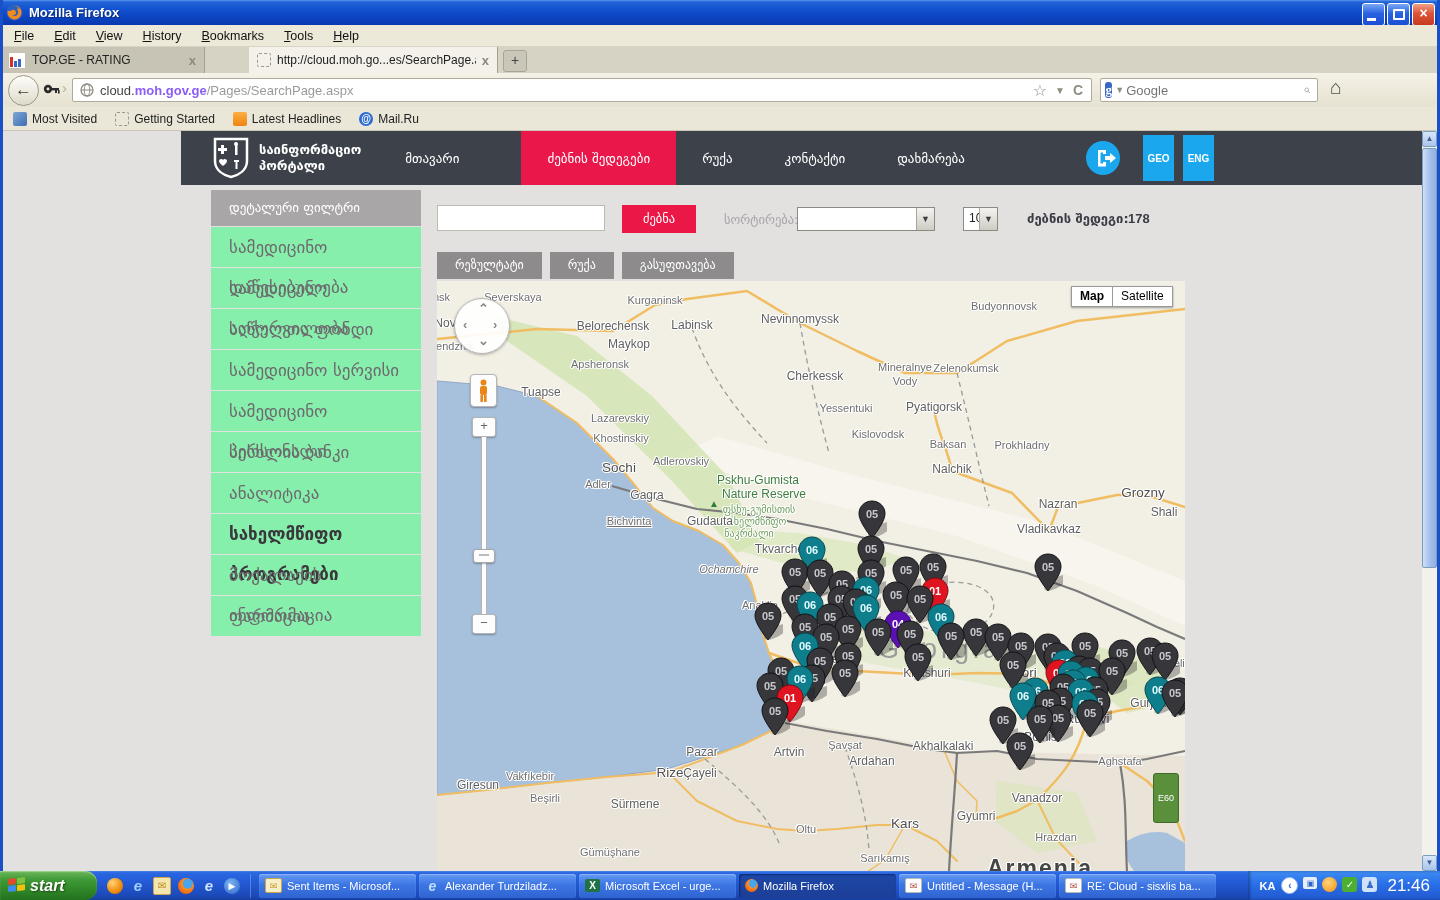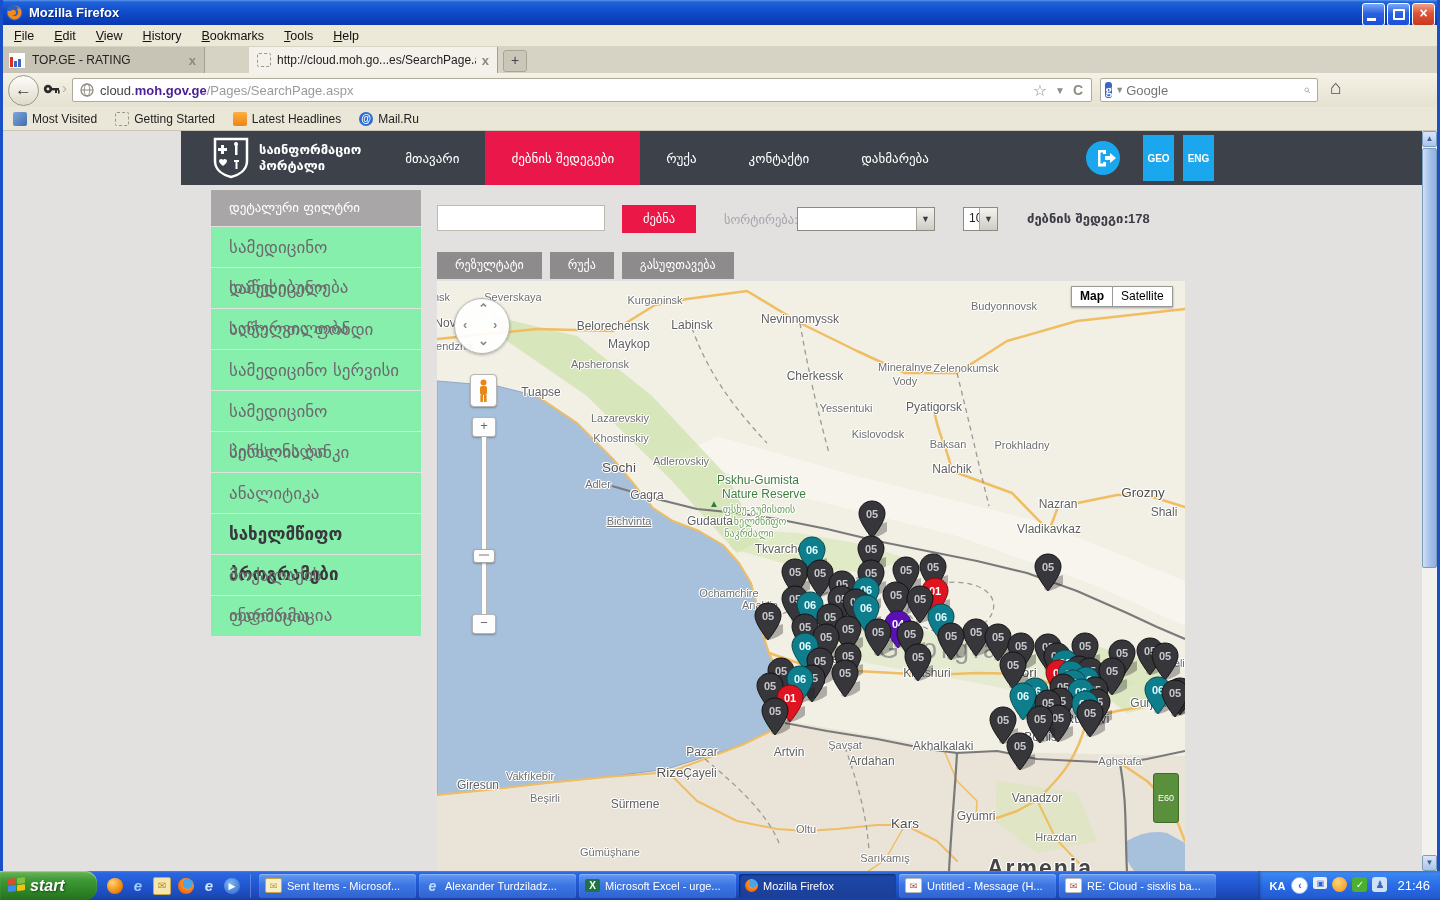--- a/index.html
+++ b/index.html
@@ -34,21 +34,21 @@
   .dashicon{width:12px;height:12px;border:1px dashed #9a978a;border-radius:2px;margin-right:6px;}
   
   #navbar{position:absolute;left:0;top:73px;width:1440px;height:34px;background:linear-gradient(180deg,#f4f1e6,#e6e2d1);}
   .backbtn{position:absolute;left:8px;top:2px;width:29px;height:29px;border-radius:50%;border:1px solid #9c998b;background:linear-gradient(180deg,#fefdf9,#dedacb);color:#3f3f3a;font-size:17px;font-weight:bold;text-align:center;line-height:27px;}
   .keyic{position:absolute;left:43px;top:8px;}
   .navchev{position:absolute;left:62px;top:6px;color:#b4b0a1;font-size:15px;}
   .urlbar{position:absolute;left:72px;top:5px;width:1020px;height:24px;background:#fff;border:1px solid #aeab9d;border-radius:2px;box-sizing:border-box;display:flex;align-items:center;}
   .urlbar .globe{margin:0 6px 0 7px;}
   .urltext{font-size:13px;white-space:nowrap;}
   .urltext .h1{color:#444;}
-  .urltext .h2{color:#4c1d95;font-weight:bold;}
+  .urltext .h2{color:#8b5cf6;font-weight:bold;}
   .urltext .pth{color:#9a9a9a;}
   .urlright{margin-left:auto;display:flex;align-items:center;gap:8px;padding-right:8px;color:#8f8c80;}
   .star{font-size:16px;}
   .smallarr{font-size:10px;}
   .reload{font-size:14px;font-weight:bold;}
   .searchbox{position:absolute;left:1100px;top:5px;width:218px;height:24px;background:#fff;border:1px solid #aeab9d;border-radius:2px;box-sizing:border-box;display:flex;align-items:center;}
   .glogo{width:16px;height:16px;background:#3b68c6;border-radius:3px;color:#fff;font-family:"Liberation Serif",serif;font-weight:bold;font-size:13px;text-align:center;line-height:16px;margin:0 3px 0 4px;}
   .searchbox input{border:none;outline:none;flex:1;font-size:13px;color:#444;font-family:"Liberation Sans",sans-serif;background:transparent;}
   .homebtn{position:absolute;left:1330px;top:3px;font-size:20px;color:#55534a;}
   
@@ -59,21 +59,21 @@
   .bmic.gs{background:transparent;border:1px dashed #9a978a;width:12px;height:12px;}
   .bmic.rss{background:linear-gradient(180deg,#fbb042,#ef8413);}
   .bmic.mru{background:#2b6cd4;border-radius:50%;font-weight:bold;}
   
   #content{position:absolute;left:0;top:131px;width:1440px;height:740px;background:#e3e0e0;overflow:hidden;}
   #siteheader{position:absolute;left:181px;top:0;width:1243px;height:54px;background:#3d424a;display:flex;align-items:center;}
   .logo{display:flex;align-items:center;gap:10px;margin-left:32px;}
   .logotext{color:#fff;font-size:13px;font-weight:bold;line-height:16px;}
   .mainnav{display:flex;height:54px;margin-left:18px;}
   .navitem{color:#fff;font-size:13px;display:flex;align-items:center;padding:0 26px;height:54px;}
-  .navitem.active{background:#e9174a;}
+  .navitem.active{background:#e9174a;margin-left:36px;}
   .hdr-right{margin-left:auto;display:flex;align-items:center;margin-right:210px;}
   .exitbtn{width:34px;height:34px;border-radius:50%;background:#1ba7ee;position:relative;margin-right:14px;}
   .langbtn{width:31px;height:46px;background:#1ba7ee;color:#fff;font-size:10px;font-weight:bold;display:flex;align-items:center;justify-content:center;margin-left:9px;}
   
   #sidebar{position:absolute;left:211px;top:59px;width:210px;}
   .sb-head{background:#a8a6a7;color:#fff;font-size:13px;height:36px;line-height:36px;padding-left:18px;}
   .sb-item{background:#86efac;color:#6d6a6e;font-size:17px;height:40px;line-height:40px;padding-left:18px;margin-top:1px;}
   .sb-item.bold{font-weight:bold;color:#3a383c;}
   
   .s-input{position:absolute;left:437px;top:74px;width:168px;height:26px;border:1px solid #bdbab2;background:#fff;box-sizing:border-box;}
@@ -149,21 +149,21 @@
   .tb-ic.mail{background:#fdfdfd;color:#b03a2e;border:1px solid #b9b9b9;font-size:9px;}
   .tray{margin-left:auto;height:29px;display:flex;align-items:center;gap:6px;padding:0 10px 0 12px;
     background:linear-gradient(180deg,#3f8cf3 0%,#2a6fe8 45%,#2158ce 100%);box-shadow:inset 2px 0 3px rgba(0,0,30,0.35);color:#fff;}
   .tray-lang{font-size:11px;font-weight:bold;}
   .tray-ic{width:15px;height:15px;display:inline-flex;align-items:center;justify-content:center;font-size:10px;border-radius:50%;}
   .tray-ic.chev{background:#fff;color:#2a64c8;font-weight:bold;border:1px solid #9ab6e8;}
   .tray-ic.net{background:#e8eef8;color:#2a64c8;border-radius:2px;width:14px;height:12px;font-size:8px;}
   .tray-ic.clockic{background:radial-gradient(circle at 40% 35%,#ffd27a,#f0930f);}
   .tray-ic.ok{background:#4caf2f;border-radius:3px;color:#fff;font-size:10px;}
   .tray-ic.usr{background:#cfe2f8;color:#3b68c6;border-radius:3px;font-size:10px;}
-  .tray-time{font-size:13px;margin-left:4px;}
+  .tray-time{font-size:17px;margin-left:4px;}
 </style>
 </head>
 <body>
 
 <div id="screen">
 
   <div id="titlebar">
     <svg class="fficon" viewBox="0 0 17 17">
         <circle cx="8.5" cy="8.5" r="8" fill="#2b5fc0"></circle>
         <path d="M8.5 1.5 a7 7 0 1 1 -6.8 5.3 c1.8 1 3.2-.6 5-.9 1.9-.3 3.5 1.2 3.3 3 -.2 1.7-2 2.4-3.4 2 1 1.4 3.4 1.4 4.6 0 1.4-1.6 1.2-4.4-.4-6.2 1-.3 2 0 2.8.6A7 7 0 0 0 8.5 1.5z" fill="#f28a1d"></path>
@@ -422,21 +422,21 @@
           <span class="place md" style="left: 612px; top: 248px;">Vladikavkaz</span>
           <span class="place green" style="left: 321px; top: 199px;">Pskhu-Gumista</span>
           <span class="place green" style="left: 327px; top: 213px;">Nature Reserve</span>
           <span class="place tree" style="left: 277px; top: 222px;">▲</span>
           <span class="place geo-green" style="left: 322px; top: 228px;">ფსხუ-გუმისთის</span>
           <span class="place geo-green" style="left: 318px; top: 240px;">სახელმწიფო</span>
           <span class="place geo-green" style="left: 312px; top: 252px;">ნაკრძალი</span>
           <span class="place sm" style="left: 192px; top: 240px; text-decoration: underline;">Bichvinta</span>
           <span class="place md" style="left: 273px; top: 240px;">Gudauta</span>
           <span class="place md" style="left: 345px; top: 268px;">Tkvarcheli</span>
-          <span class="place sm" style="left: 292px; top: 312px;">Ochamchire</span>
+          <span class="place sm" style="left: 292px; top: 288px; font-style: italic;">Ochamchire</span>
           <span class="place sm" style="left: 323px; top: 324px;">Anaklia</span>
           <span class="place country" style="left: 503px; top: 368px;">Georgia</span>
           <span class="place md" style="left: 390px; top: 378px;">Samtredia</span>
           <span class="place md" style="left: 366px; top: 399px;">Ozurgeti</span>
           <span class="place md" style="left: 490px; top: 392px;">Khashuri</span>
           <span class="place lg" style="left: 587px; top: 391px;">Gori</span>
           <span class="place sm" style="left: 628px; top: 372px;">Akhmeta</span>
           <span class="place md" style="left: 658px; top: 397px;">Sagarejo</span>
           <span class="place sm" style="left: 731px; top: 382px;">Kvareli</span>
           <span class="place md" style="left: 716px; top: 422px;">Gurjaani</span>

